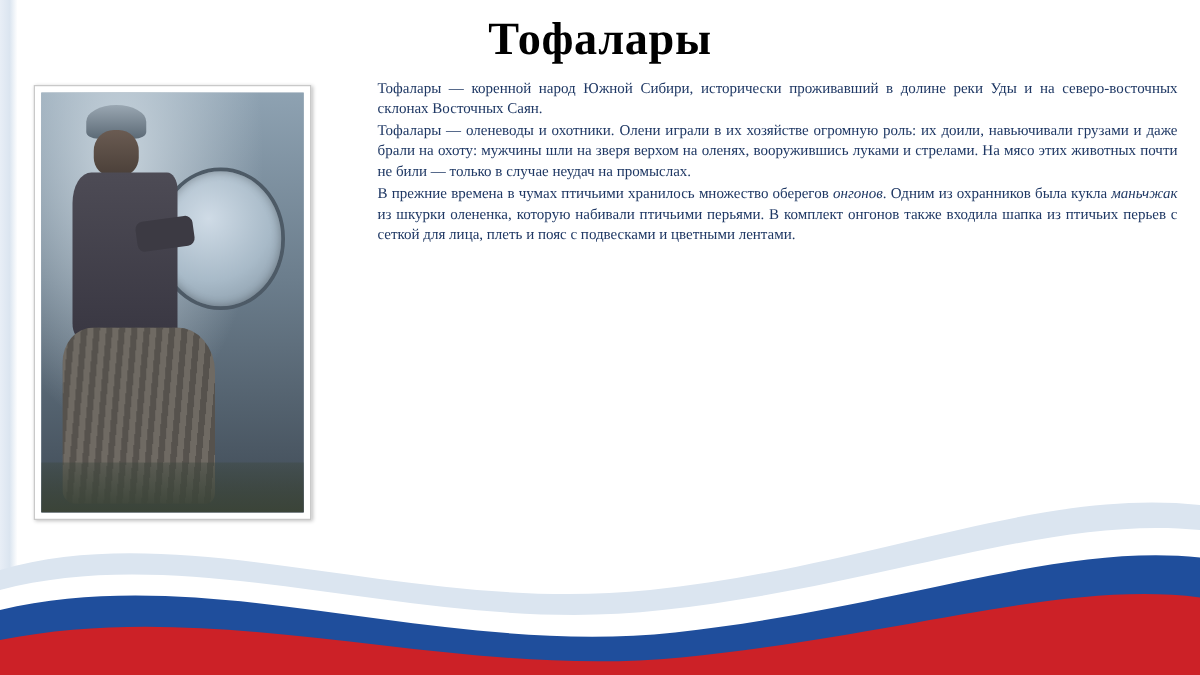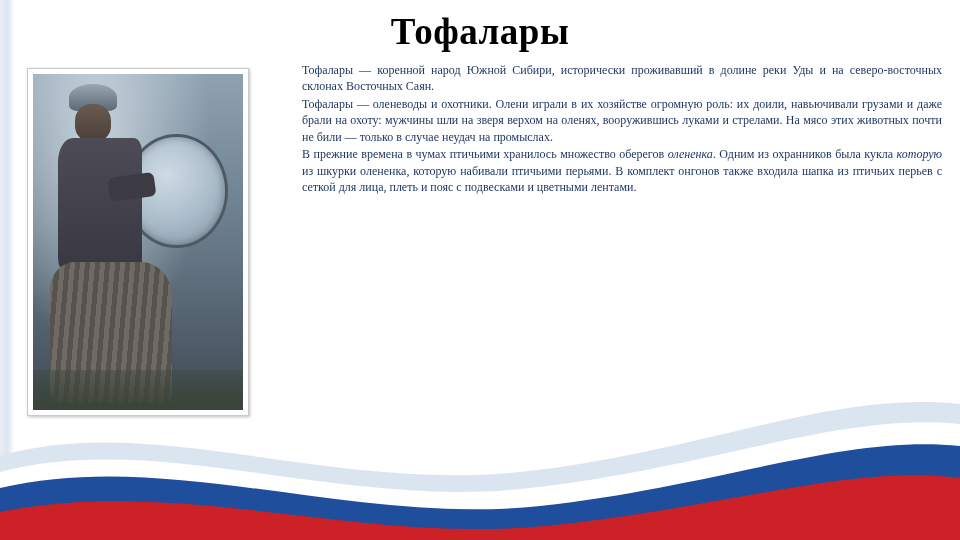--- a/index.html
+++ b/index.html
@@ -202,21 +202,21 @@
       <div class="ph-body"></div>
       <div class="ph-arm"></div>
       <div class="ph-skirt"></div>
       <div class="ph-ground"></div>
     </div>
   </div>
 
   <div class="text-col">
     <p><span>Тофалары — коренной народ Южной Сибири, исторически проживавший в долине реки Уды и на северо-восточных склонах Восточных Саян.</span></p>
     <p><span>Тофалары — оленеводы и охотники. Олени играли в их хозяйстве огромную роль: их доили, навьючивали грузами и даже брали на охоту: мужчины шли на зверя верхом на оленях, вооружившись луками и стрелами. На мясо этих животных почти не били — только в случае неудач на промыслах.</span></p>
-    <p><span>В прежние времена в чумах птичьими хранилось множество оберегов </span><span class="italic">олененка</span><span>. Одним из охранников была кукла </span><span class="italic">которую</span><span> из шкурки олененка, которую набивали птичьими перьями. В комплект онгонов также входила шапка из птичьих перьев с сеткой для лица, плеть и пояс с подвесками и цветными лентами.</span></p>
+    <p><span>В прежние времена в чумах птичьими хранилось множество оберегов </span><span class="italic">онгонов</span><span>. Одним из охранников была кукла </span><span class="italic">маньчжак</span><span> из шкурки олененка, которую набивали птичьими перьями. В комплект онгонов также входила шапка из птичьих перьев с сеткой для лица, плеть и пояс с подвесками и цветными лентами.</span></p>
   </div>
 
   <div class="wave-wrap">
     <svg viewBox="0 0 960 180" preserveAspectRatio="none">
       <path d="M0,96 C150,52 330,132 520,112 C700,93 830,30 960,44 L960,180 L0,180 Z" fill="#dbe5f0"></path>
       <path d="M0,112 C160,70 340,150 530,128 C710,108 840,52 960,64 L960,180 L0,180 Z" fill="#ffffff"></path>
       <path d="M0,128 C170,88 350,166 540,146 C720,126 845,74 960,86 L960,180 L0,180 Z" fill="#1f4e9c"></path>
       <path d="M0,152 C180,116 360,184 545,166 C725,148 850,104 960,118 L960,180 L0,180 Z" fill="#cc2127"></path>
     </svg>
   </div>

